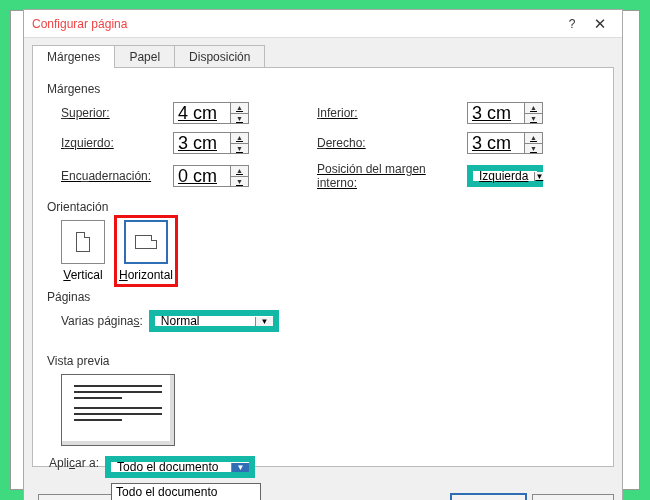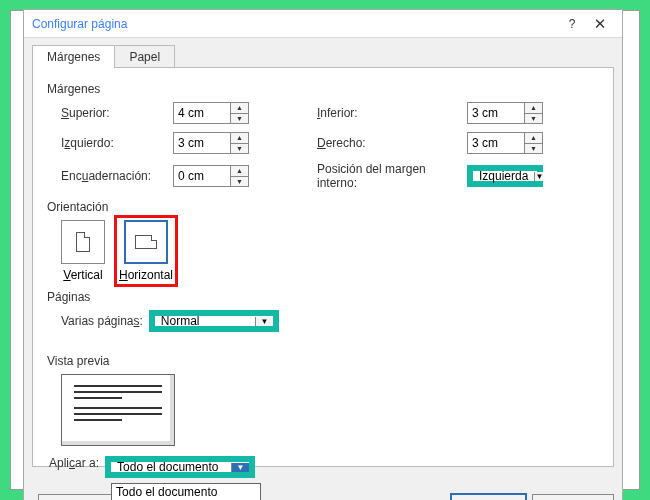--- a/index.html
+++ b/index.html
@@ -1,32 +1,32 @@
 <!DOCTYPE html>
 <html><head>
 <meta charset="utf-8">
 <style>
 * { box-sizing: border-box; font-family: "Segoe UI", Tahoma, sans-serif; font-size: 12px; }
 body { margin: 0; padding: 0; background: #3fd97f; width: 650px; height: 500px; overflow: hidden; }
 .frame { margin: 10px; background: #fff; border: 1px solid #999; width: 630px; height: 480px; position: relative; }
 .dialog { position: absolute; left: 12px; top: -2px; width: 600px; height: 510px; background: #f0f0f0; border: 1px solid #aaa; }
 .titlebar { display: flex; align-items: center; height: 28px; padding: 0 8px; background: #fff; border-bottom: 1px solid #ddd; }
-.titlebar .title { flex: 1; color: #3b82f6; }
+.titlebar .title { flex: 1; color: #ef4444; }
 .titlebar .help, .titlebar .close { width: 28px; text-align: center; color: #333; cursor: default; }
 .titlebar .close { font-size: 15px; }
 .tabs { display: flex; padding: 6px 8px 0 8px; background: #f0f0f0; }
 .tab { border: 1px solid #bbb; border-bottom: none; background: #f0f0f0; padding: 4px 14px; margin-right: -1px; position: relative; top: 1px; color: #333; }
 .tab.active { background: #fff; z-index: 2; }
 .tabcontent { border: 1px solid #bbb; background: #fff; margin: 0 8px; padding: 10px 14px 4px 14px; position: relative; height: 400px; }
 .section-label { color: #333; margin: 4px 0 6px 0; }
-.margins-grid { display: grid; grid-template-columns: 112px 108px 36px 150px 90px; row-gap: 8px; align-items: center; margin: 6px 0 4px 14px; }
+.margins-grid { display: grid; grid-template-columns: 112px 108px 36px 150px 90px; row-gap: 8px; align-items: center; margin: 6px 0 4px 14px; text-decoration: underline; }
 .lbl { color: #333; }
 .u { text-decoration: underline; }
 .spinbox { display: inline-flex; border: 1px solid #888; background: #fff; height: 22px; width: 76px; }
-.spinbox input { border: none; width: 56px; padding: 0 4px; font-size: 12px; outline: none; }
+.spinbox input { border: none; width: 56px; padding: 0 4px; font-size: 18px; outline: none; }
 .spinbox .spins { width: 18px; border-left: 1px solid #888; display: flex; flex-direction: column; }
 .spinbox .spins div { flex: 1; border-bottom: 1px solid #888; display: flex; align-items: center; justify-content: center; font-size: 7px; color: #333; background: #f5f5f5; }
 .spinbox .spins div:last-child { border-bottom: none; }
 .dropdown { display: inline-flex; border: 6px solid #14b8a6; background: #fff; height: 22px; align-items: center; position: relative; }
 .dropdown span { padding: 0 6px; flex: 1; white-space: nowrap; }
 .dropdown .arrow { width: 18px; border-left: 1px solid #888; background: #f3f3f3; display: flex; align-items: center; justify-content: center; font-size: 8px; }
 .orient-row { display: flex; gap: 14px; margin: 4px 0 2px 14px; align-items: flex-end; }
 .orient-item { text-align: center; }
 .orient-box { width: 44px; height: 44px; border: 1px solid #888; background: #fff; display: flex; align-items: center; justify-content: center; margin: 0 auto 4px auto; }
 .orient-icon-v { width: 14px; height: 20px; border: 1px solid #555; position: relative; }
@@ -57,20 +57,21 @@
 
   <div class="titlebar">
     <div class="title">Configurar página</div>
     <div class="help">?</div>
     <div class="close">✕</div>
   </div>
 
   <div class="tabs">
     <div class="tab active">Márgenes</div>
     <div class="tab">Papel</div>
+    <div class="tab">Disposición</div>
   </div>
 
   <div class="tabcontent">
 
     <div class="section-label">Márgenes</div>
 
     <div class="margins-grid">
       <div class="lbl"><span class="u">S</span>uperior:</div>
       <div class="spinbox">
             <input value="4 cm" style="">

